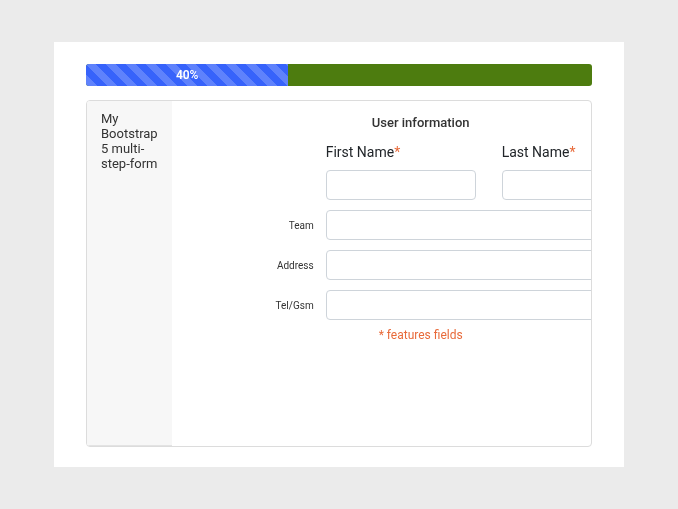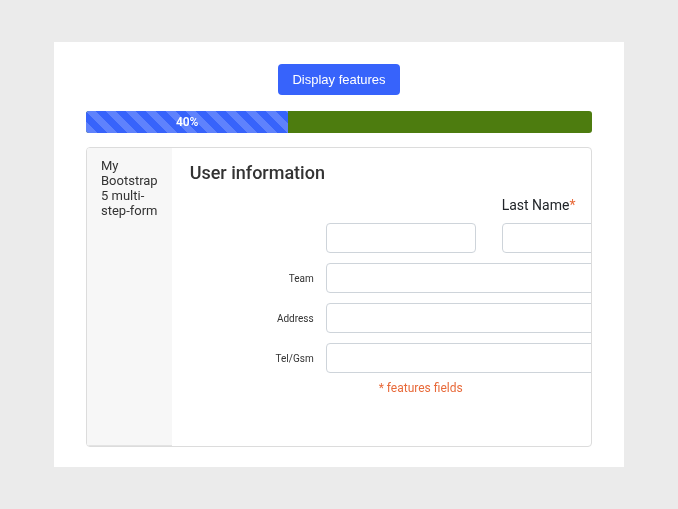--- a/index.html
+++ b/index.html
@@ -72,22 +72,22 @@
     border-bottom: 1px solid #e3e3e3;
     padding: 10px 14px;
     font-size: 13px;
     color: #333;
   }
   .card-body {
     padding: 14px 18px 10px 18px;
     flex: 1;
   }
   h3.section-title {
-    text-align: left;
-    font-size: 18px;
+    text-align: center;
+    font-size: 13px;
     font-weight: 500;
     color: #333;
     margin-bottom: 14px;
   }
   .grid {
     display: grid;
     grid-template-columns: 90px 150px 10px 150px;
     column-gap: 8px;
     row-gap: 10px;
     justify-content: start;
@@ -126,39 +126,39 @@
     display: flex;
     justify-content: space-between;
     align-items: center;
   }
 </style>
 </head>
 <body>
 
 <div class="panel">
 
-  <div class="top-btn-row">
-    <button class="display-btn">Display features</button>
-  </div>
 
   <div class="progress-outer">
     <div class="progress-inner" style="width:40%">
       <span>40%</span>
     </div>
   </div>
 
   <div class="card">
 
     <div class="card-header">My Bootstrap 5 multi-step-form</div>
 
     <div class="card-body">
       <h3 class="section-title">User information</h3>
 
       <div class="grid">
 
+        <div class="lbl-top row-names" style="grid-column:2/3;">
+          <span>First Name</span><span class="req">*</span>
+        </div>
         <div class="lbl-top2 row-names" style="grid-column:4/5;">
           <span>Last Name</span><span class="req">*</span>
         </div>
 
         <div class="col-fn">
           <input class="txt" type="text" value="" style="">
         </div>
         <div class="col-ln">
           <input class="txt" type="text" value="" style="">
         </div>

